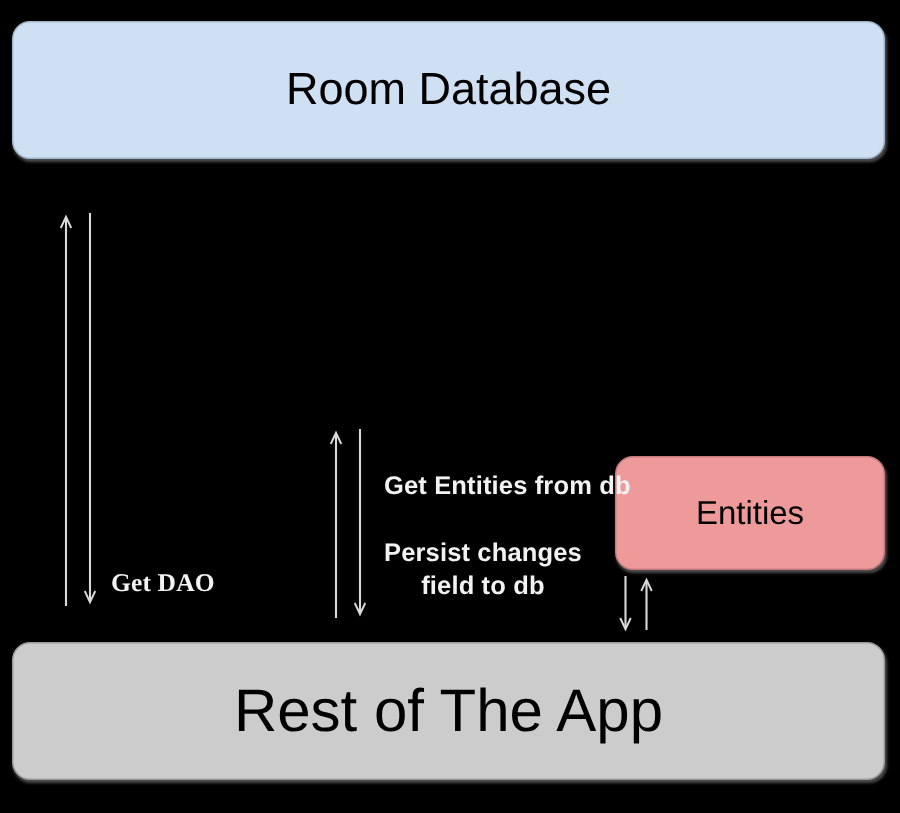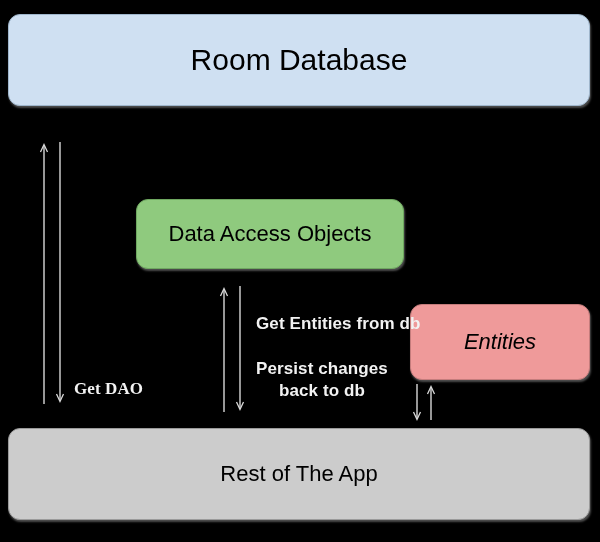--- a/index.html
+++ b/index.html
@@ -51,28 +51,27 @@
     background: #8fca7e;
     border-color: #6fa860;
     font-size: 22px;
   }
   #node-entities {
     left: 410px; top: 304px;
     width: 180px; height: 76px;
     background: #ef9a9a;
     border-color: #c47c7c;
     font-size: 22px;
-    font-style: italic;
   }
   #node-rest-of-app {
     left: 8px;  top: 428px;
     width: 582px; height: 92px;
     background: #cccccc;
     border-color: #9a9a9a;
-    font-size: 22px;
+    font-size: 40px;
   }
 
   
   .arrow-svg {
     position: absolute;
     left: 0; top: 0;
     width: 600px;
     height: 542px;
     pointer-events: none;
     overflow: visible;
@@ -136,33 +135,30 @@
     <g>
       <line class="arrow-line" x1="431" y1="420" x2="431" y2="388"></line>
       <path class="arrow-head" d="M 427.5 394 L 431 386.5 L 434.5 394"></path>
     </g>
   </svg>
 
   <div class="node" id="node-room-database">
     <span class="node-label">Room Database</span>
   </div>
 
-  <div class="node" id="node-dao">
-    <span class="node-label">Data Access Objects</span>
-  </div>
 
   <div class="node" id="node-entities">
     <span class="node-label">Entities</span>
   </div>
 
   <div class="node" id="node-rest-of-app">
     <span class="node-label">Rest of The App</span>
   </div>
 
   <div class="edge-label" id="label-get-dao">Get DAO</div>
 
   <div class="edge-label" id="label-get-entities">Get Entities from db</div>
 
   <div class="edge-label" id="label-persist-changes">Persist changes
-back to db</div>
+field to db</div>
 
 
 </div>
 
 </body></html>

